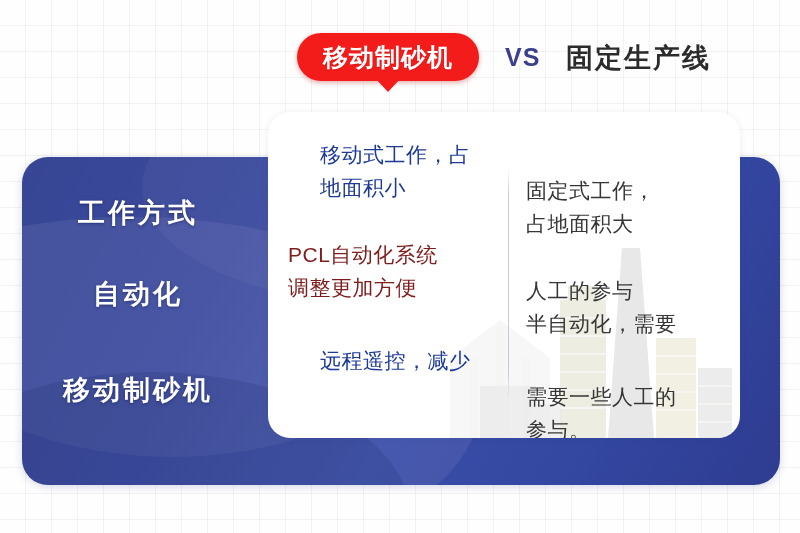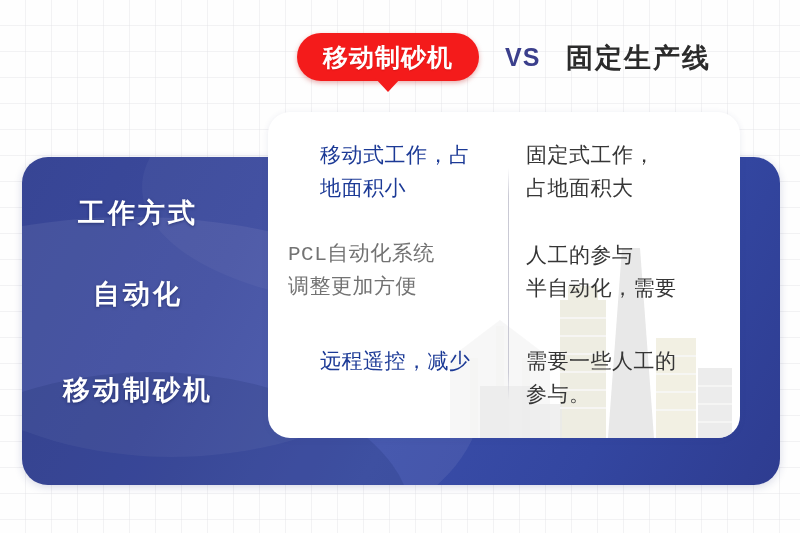--- a/index.html
+++ b/index.html
@@ -227,22 +227,22 @@
   
   #m0 { top: 26px; }
   #m1 { top: 126px; }
   #m2 { top: 232px; }
   
   #f0 { top: 26px; }
   #f1 { top: 126px; }
   #f2 { top: 232px; }
 
   .txt-blue { color: #1c3a96; margin-left: 32px; }
-  .txt-red  { color: #737373; font-family: Liberation Mono, monospace; }
-  .txt-dark { color: #363636; }
+  .txt-red  { color: #7f1d1d; }
+  .txt-dark { color: #363636; margin-top: 36px; }
 </style>
 </head>
 <body>
 
 <div id="canvas">
 
   <div id="grid-veil"></div>
 
   <div id="header">
 

